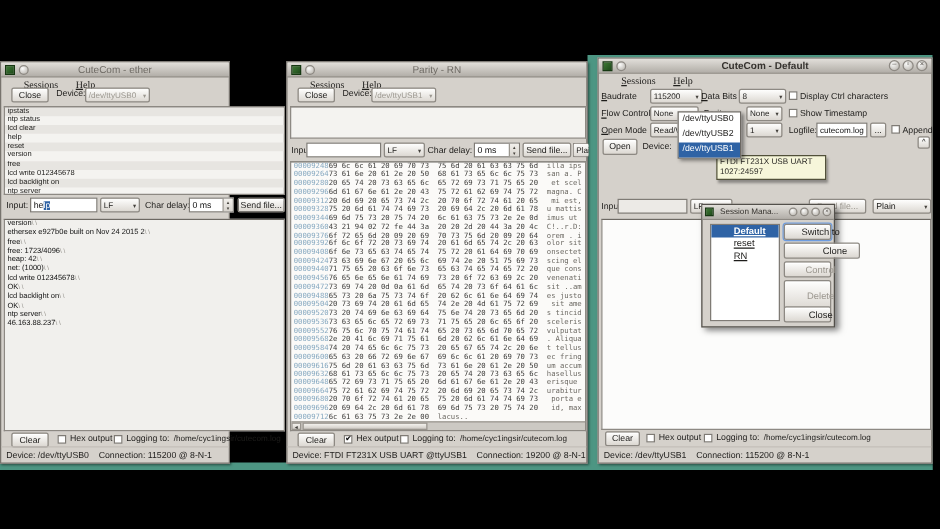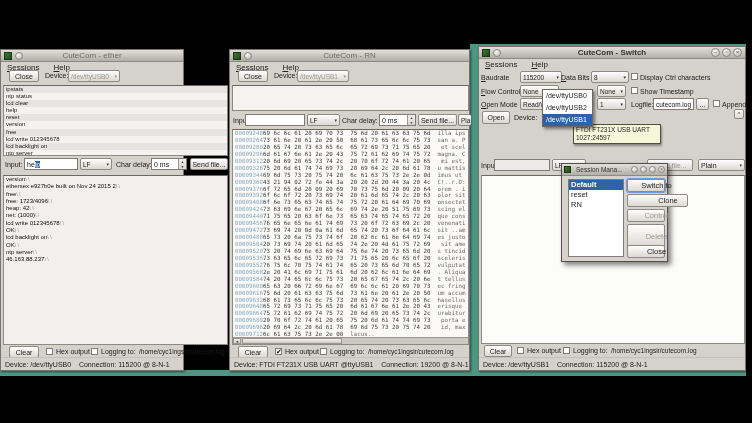--- a/index.html
+++ b/index.html
@@ -24,21 +24,21 @@
   .tb-circle { width:8px; height:8px; border-radius:50%;
                background:radial-gradient(circle at 35% 30%, #fbfbfa, #b3afa8);
                border:1px solid #8d8983; flex:0 0 auto; }
   .tb-btns { margin-left:auto; display:flex; gap:2px; align-items:center; }
   .tb-btn { width:9px; height:9px; border-radius:50%;
             background:radial-gradient(circle at 35% 30%, #fbfbfa, #b3afa8);
             border:1px solid #8d8983; font-size:6px; line-height:7px;
             text-align:center; color:#55514b; }
 
   .menubar { position:absolute; left:0; right:0; top:12px; height:10px;
-             display:flex; gap:14px; padding-left:6px; align-items:center; }
+             display:flex; gap:14px; padding-left:18px; align-items:center;font-family:Liberation Serif, serif; }
   .menu-item { font-size:8px; color:#22211f; display:inline-block; }
   .fl-u::first-letter { text-decoration:underline; }
 
   .lbl { position:absolute; font-size:7px; color:#1d1c1a; white-space:nowrap; }
 
   .btn { position:absolute; background:linear-gradient(#fefefd,#dcd8d2);
          border:1px solid #8d8983; border-radius:2px; font-size:7px; color:#1d1c1a;
          display:flex; align-items:center; justify-content:center;
          box-shadow:inset 0 1px 0 #fff; white-space:nowrap; }
   .btn.dis { color:#9b978f; }
@@ -115,22 +115,22 @@
   .dlg-title { position:absolute; left:0; right:0; top:0; height:12px;
                background:linear-gradient(#e2dfda,#b2aea8); border-bottom:1px solid #8d8983;
                display:flex; align-items:center; padding:0 2px; }
   .dlg-title .t { font-size:6.5px; color:#35322e; margin-left:2px; white-space:nowrap;
                   overflow:hidden; }
   .dlg-circle { width:7px; height:7px; border-radius:50%;
                 background:radial-gradient(circle at 35% 30%, #fbfbfa, #b3afa8);
                 border:1px solid #8d8983; flex:0 0 auto; font-size:5px; line-height:5px;
                 text-align:center; color:#55514b; }
   .dlg-list { position:absolute; background:#fff; border:1px solid #7f7b75; overflow:hidden; }
-  .dlg-row { height:10px; font-size:7.5px; line-height:10px; padding-left:2px;
-             color:#1d1c1a; white-space:nowrap; }
+  .dlg-row { height:10px; font-size:7.5px; line-height:10px; padding-left:18px;
+             color:#1d1c1a; white-space:nowrap;text-decoration:underline; }
   .dlg-row.selected { background:#2f63a5; color:#fff; font-weight:bold; }
   .dlg-btn { font-size:7.5px;padding-left:21px; }
   .dlg-btn.focus { box-shadow:0 0 0 1px #6d9ce0, inset 0 1px 0 #fff; }
 
   .collapse-btn { position:absolute; font-size:6px; line-height:8px; }
 </style>
 </head>
 <body>
 
 <div class="desktop" style="left:470px; top:44px; width:276px; height:332px;"></div>
@@ -205,21 +205,21 @@
     <span class="lbl" style="left:100px; top:2px;">Logging to:</span>
     <span class="lbl" style="left:138px; top:2px; font-size:6.5px;">/home/cyc1ingsir/cutecom.log</span>
   </div>
   <div class="statusbar">Device: /dev/ttyUSB0    Connection: 115200 @ 8-N-1</div>
 </div>
 
 <div class="win" style="left:229px; top:49px; width:241px; height:322px;">
   <div class="titlebar">
     <span class="app-icon"></span>
     <span class="tb-circle"></span>
-    <span class="tb-title">CuteCom - RN</span>
+    <span class="tb-title">Parity - RN</span>
   </div>
   <div class="menubar">
     <span class="menu-item fl-u">Sessions</span>
     <span class="menu-item fl-u">Help</span>
   </div>
   <div class="btn fl-u" style="left:8px; top:20px; width:30px; height:12px;">Close</div>
   <span class="lbl" style="left:44px; top:22px;">Device:</span>
   <div class="combo dis" style="left:67px; top:20px; width:52px; height:12px;">
     <span>/dev/ttyUSB1</span>
     <span class="arr">▾</span>
@@ -292,21 +292,21 @@
     <span class="lbl" style="left:100px; top:2px;">Logging to:</span>
     <span class="lbl" style="left:138px; top:2px; font-size:6.5px;">/home/cyc1ingsir/cutecom.log</span>
   </div>
   <div class="statusbar">Device: FTDI FT231X USB UART @ttyUSB1    Connection: 19200 @ 8-N-1</div>
 </div>
 
 <div class="win" style="left:478px; top:46px; width:268px; height:325px;">
   <div class="titlebar">
     <span class="app-icon"></span>
     <span class="tb-circle"></span>
-    <span class="tb-title active">CuteCom - Switch</span>
+    <span class="tb-title active">CuteCom - Default</span>
     <span class="tb-btns">
       <span class="tb-btn">–</span>
       <span class="tb-btn">▫</span>
       <span class="tb-btn">×</span>
     </span>
   </div>
   <div class="menubar">
     <span class="menu-item fl-u">Sessions</span>
     <span class="menu-item fl-u">Help</span>
   </div>

